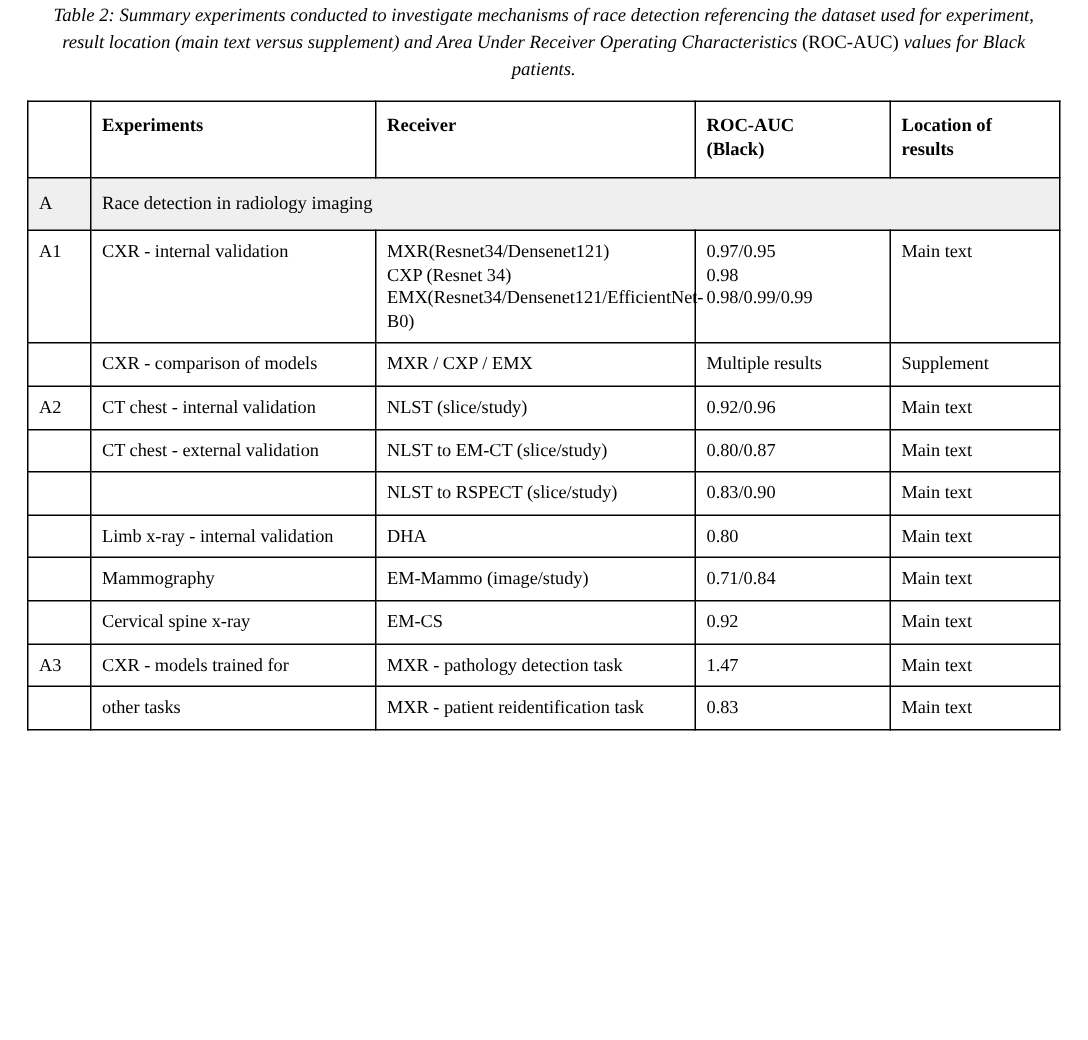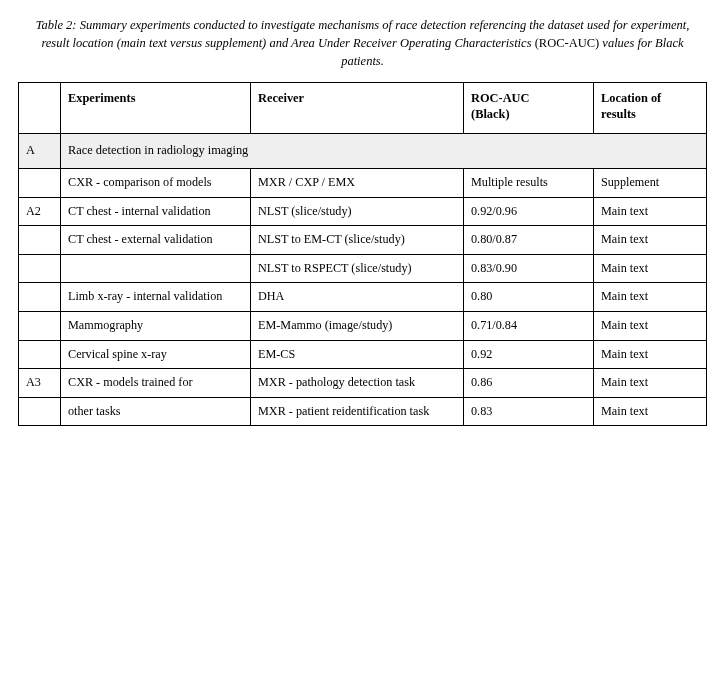--- a/index.html
+++ b/index.html
@@ -12,21 +12,21 @@
     height: 693px;
     font-family: "Liberation Serif", serif;
     color: #000000;
     overflow: hidden;
   }
   .page {
     position: relative;
     width: 725px;
     height: 570px;
     box-sizing: border-box;
-    padding: 16px 18px 0 18px;
+    padding: 1px 18px 0 18px;
   }
   .caption {
     font-style: italic;
     font-size: 12.5px;
     line-height: 1.45;
     text-align: center;
     margin: 0 auto 12px auto;
     width: 660px;
   }
   .caption .nonitalic {
@@ -114,20 +114,31 @@
           <div>results</div>
         </th>
       </tr>
     </thead>
     <tbody>
       <tr class="section">
         <td>A</td>
         <td colspan="4">Race detection in radiology imaging</td>
       </tr>
 
+      <tr class="rowpad-top">
+        <td class="group">A1</td>
+        <td>CXR - internal validation</td>
+        <td class="cellline">MXR(Resnet34/Densenet121)
+CXP (Resnet 34)
+EMX(Resnet34/Densenet121/EfficientNet-B0)</td>
+        <td class="cellline">0.97/0.95
+0.98
+0.98/0.99/0.99</td>
+        <td>Main text</td>
+      </tr>
 
 
       <tr>
         <td class="group"></td>
         <td>CXR - comparison of models</td>
         <td class="cellline">MXR / CXP / EMX</td>
         <td class="cellline">Multiple results</td>
         <td>Supplement</td>
       </tr>
 
@@ -176,21 +187,21 @@
         <td>Cervical spine x-ray</td>
         <td class="cellline">EM-CS</td>
         <td class="cellline">0.92</td>
         <td>Main text</td>
       </tr>
 
       <tr class="tall">
         <td class="group">A3</td>
         <td>CXR - models trained for</td>
         <td class="cellline">MXR - pathology detection task</td>
-        <td class="cellline">0.86</td>
+        <td class="cellline">1.47</td>
         <td>Main text</td>
       </tr>
 
       <tr class="tall">
         <td class="group"></td>
         <td>other tasks</td>
         <td class="cellline">MXR - patient reidentification task</td>
         <td class="cellline">0.83</td>
         <td>Main text</td>
       </tr>

